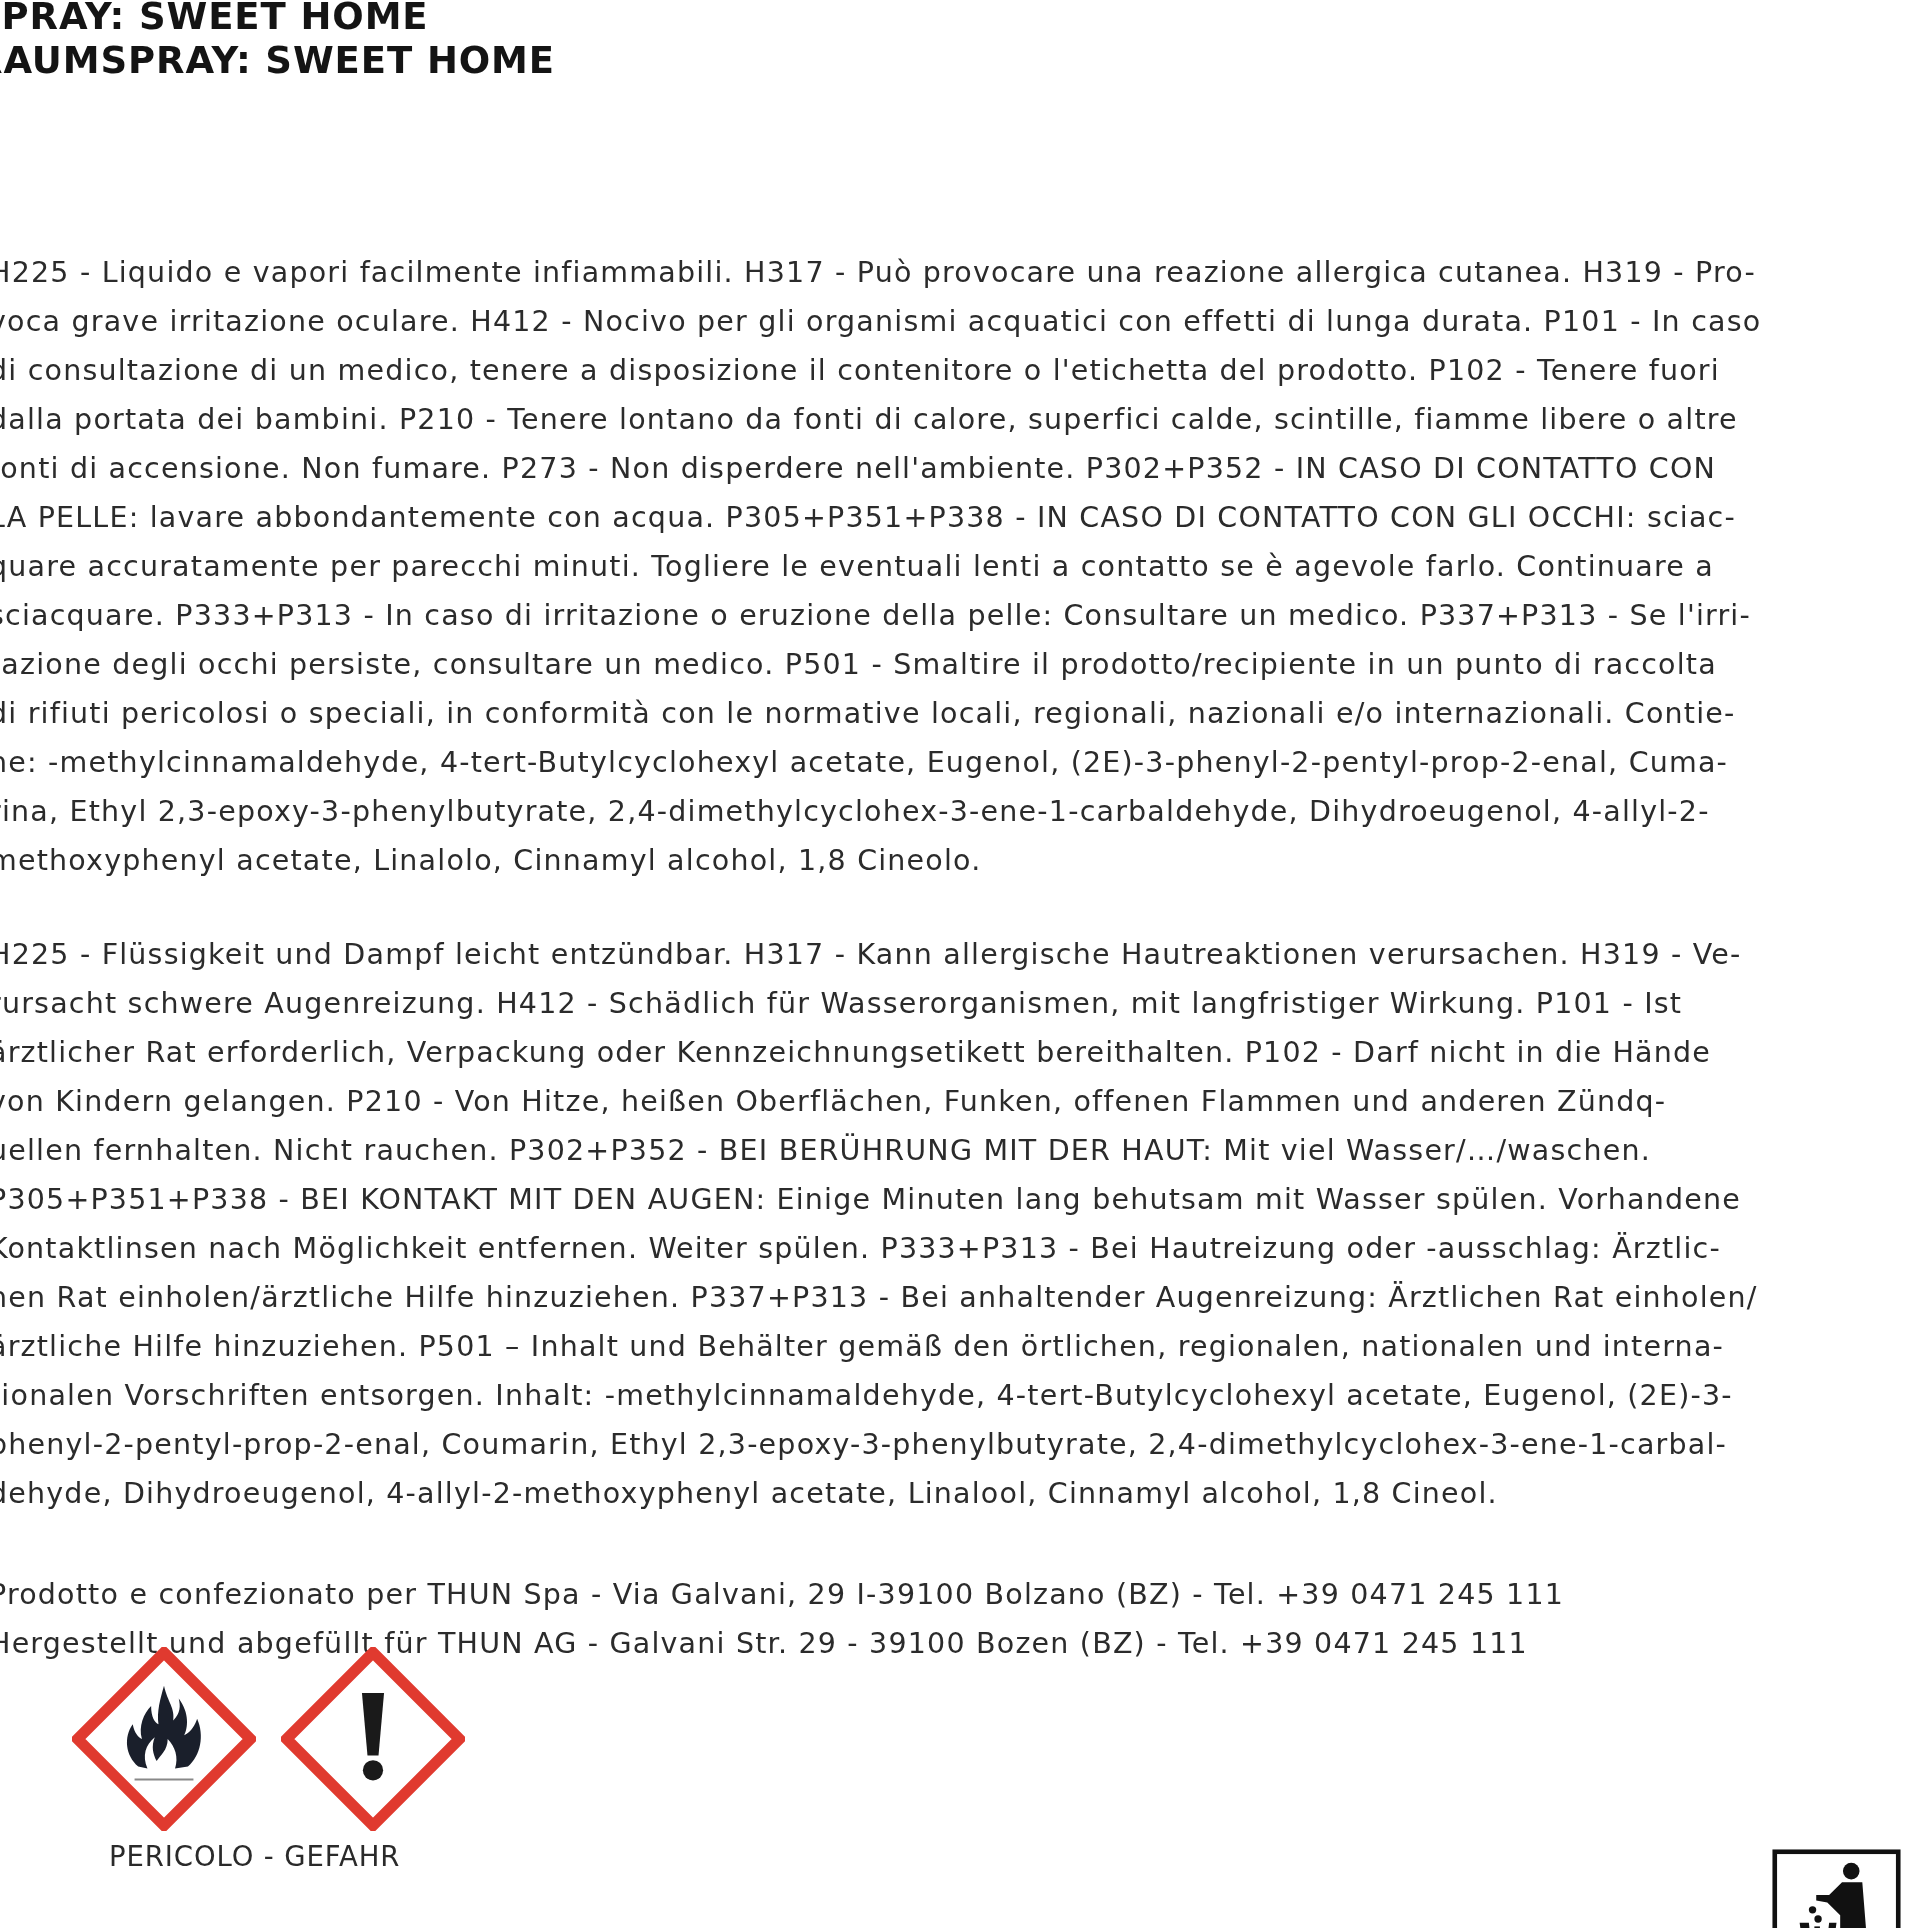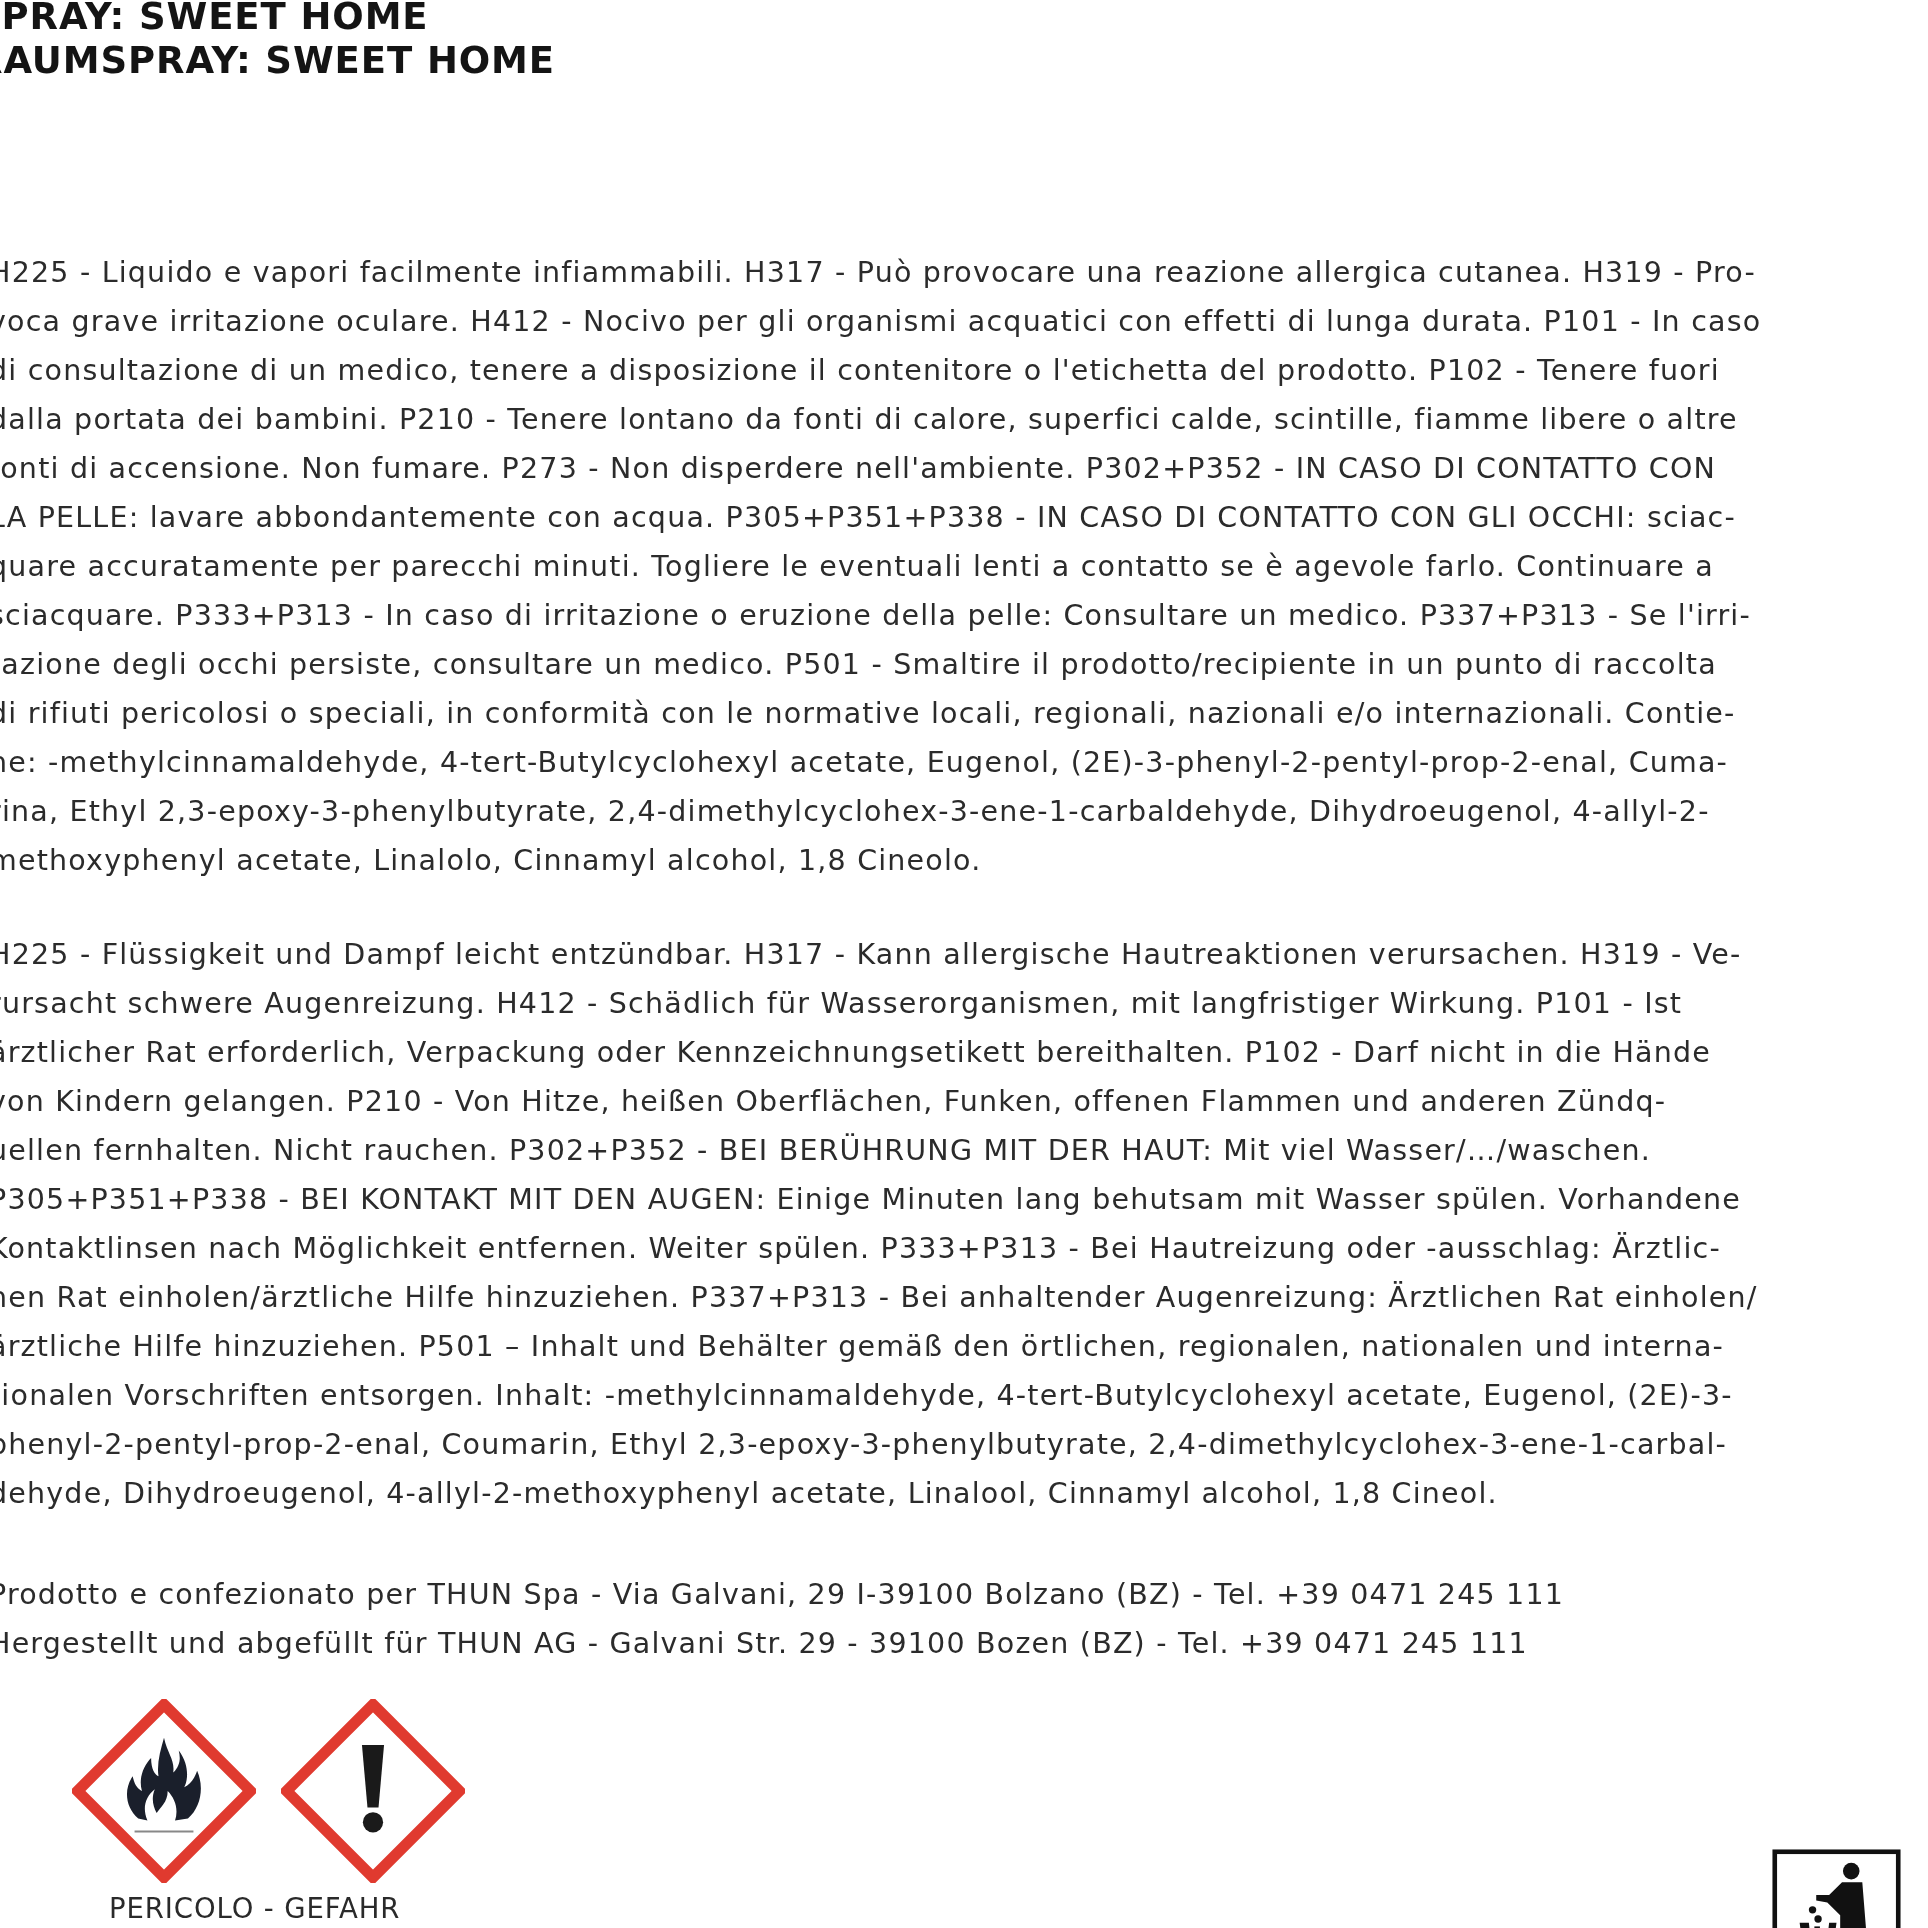--- a/index.html
+++ b/index.html
@@ -4,21 +4,21 @@
 <style>
   html, body { margin: 0; padding: 0; background: #ffffff; }
   body { width: 1928px; height: 1928px; position: relative; overflow: hidden; color: #2b2b2b; }
   .title { position: absolute; left: -26px; top: -5.5px; font-family: "DejaVu Sans", sans-serif; font-weight: bold; font-size: 37px; line-height: 44px; color: #141414; letter-spacing: 0.9px; white-space: nowrap; }
   .title div { display: block; }
   .body-block { position: absolute; left: -11px; width: 1956px; font-family: "DejaVu Sans", sans-serif; font-size: 28.5px; line-height: 49px; color: #2b2b2b; letter-spacing: 1.2px; }
   .line { display: block; white-space: nowrap; height: 49px; }
   #it-block { top: 248px; }
   #de-block { top: 930px; }
   #mfr-block { top: 1570px; }
-  .pictograms { position: absolute; left: 72px; top: 1699px; width: 404px; height: 230px; text-align: center; }
+  .pictograms { position: absolute; left: 72px; top: 1647px; width: 404px; height: 230px; text-align: center; }
   .ghs { position: absolute; top: 0; width: 184px; height: 184px; }
   .ghs svg { width: 184px; height: 184px; display: block; }
   .danger-label { position: absolute; left: 37px; top: 193px; font-family: "DejaVu Sans", sans-serif; font-size: 27.5px; letter-spacing: 0.9px; color: #2a2a2a; white-space: nowrap; }
   .disposal { position: absolute; left: 1772px; top: 1849px; width: 132px; height: 173px; }
   .disposal svg { width: 129px; height: 129px; display: block; }
   .disposal-num { position: absolute; left: 16.5px; top: 130px; font-family: "DejaVu Sans", sans-serif; font-weight: bold; font-size: 33px; color: #111; letter-spacing: 1.8px; }
 </style>
 </head>
 <body>
 

